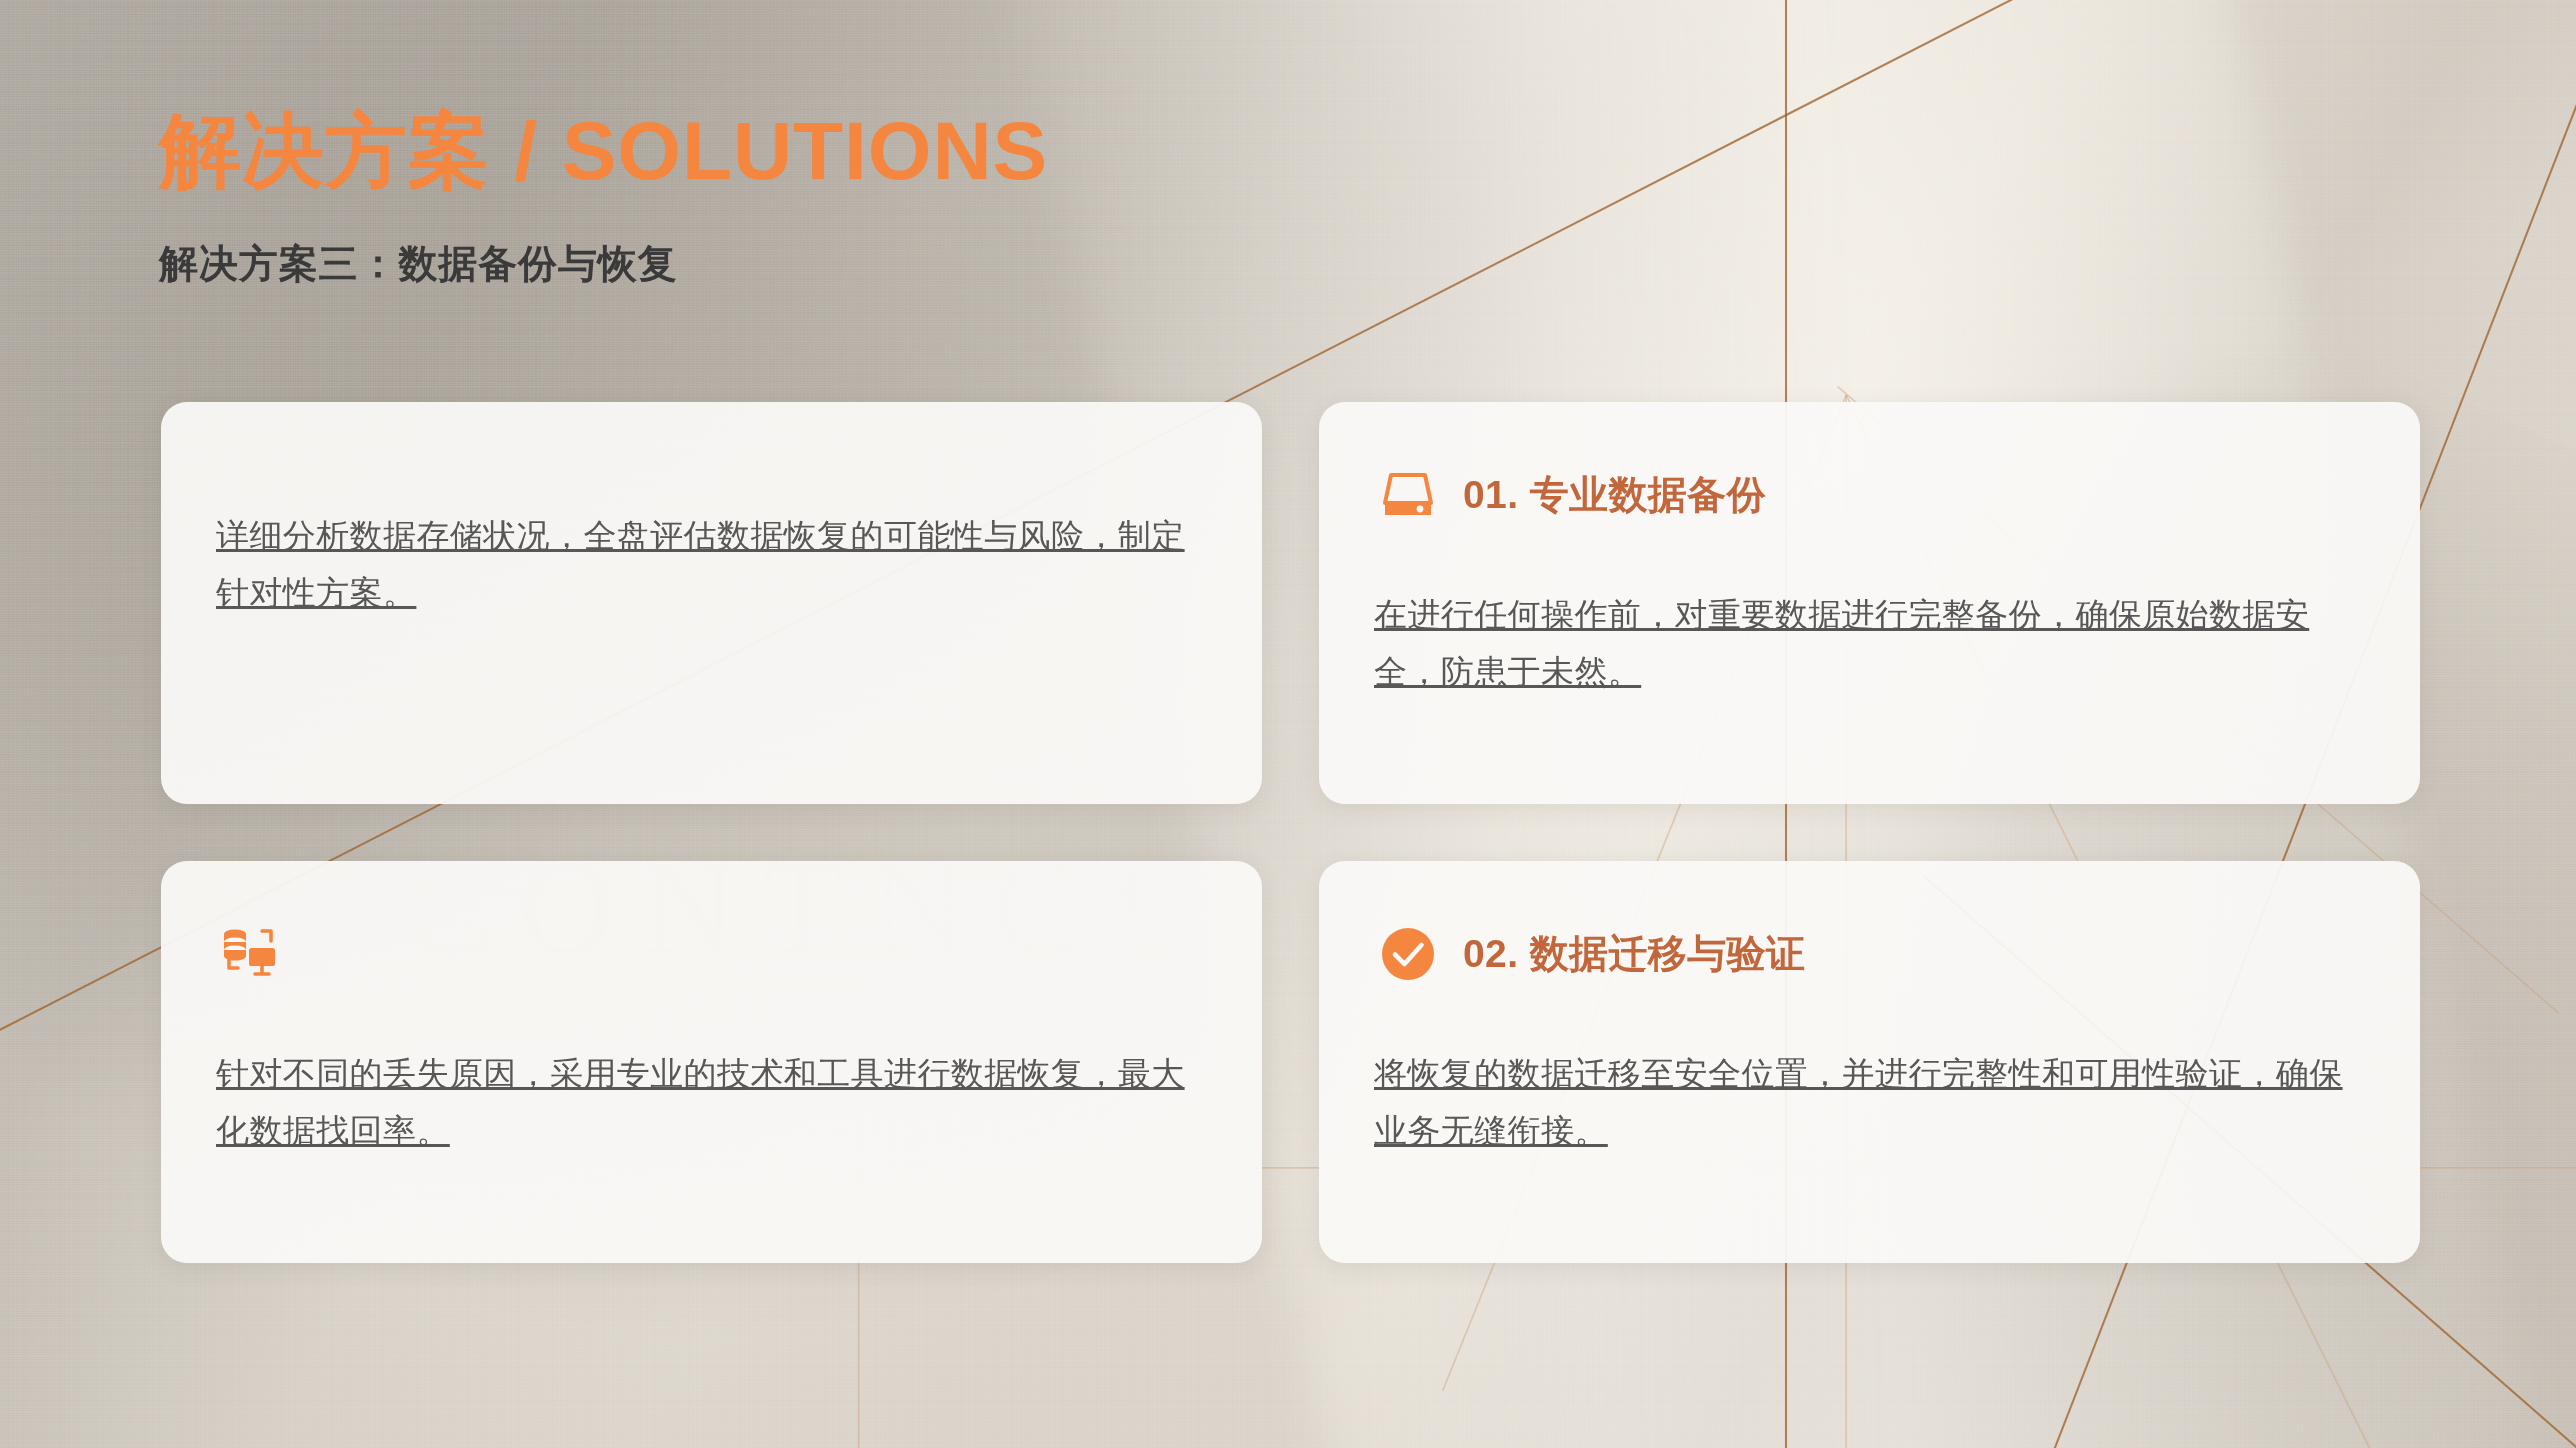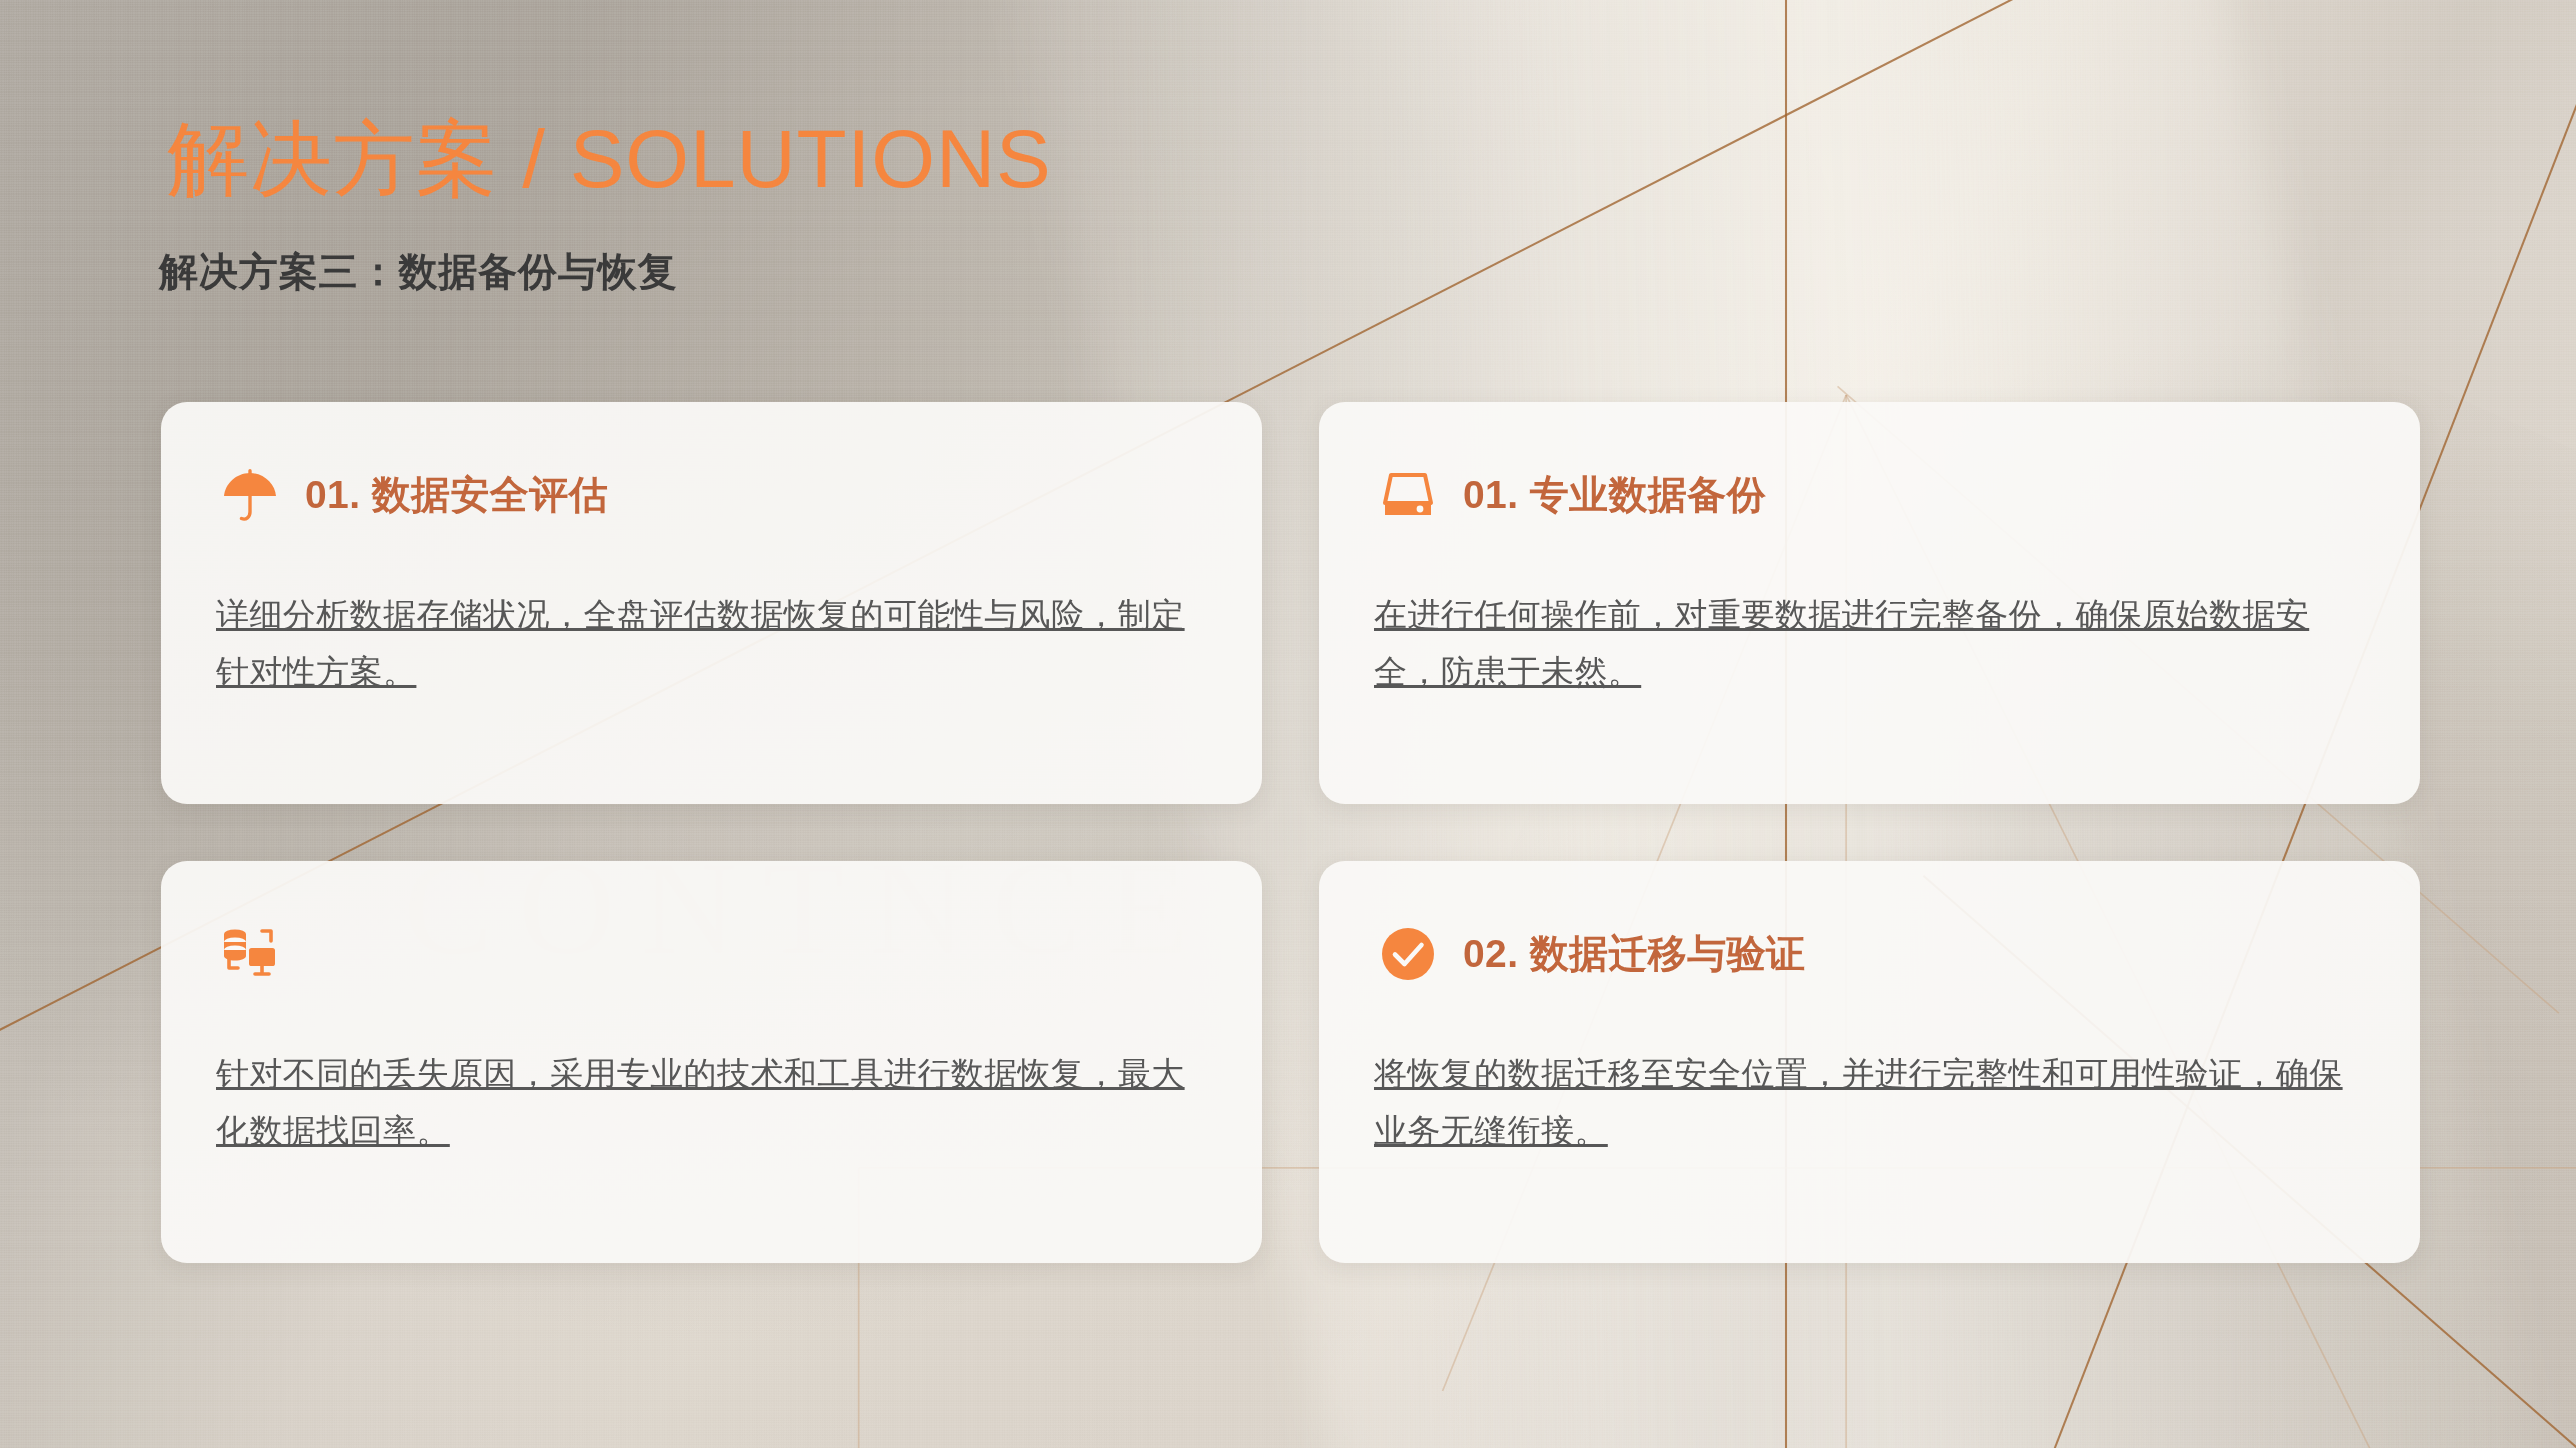--- a/index.html
+++ b/index.html
@@ -114,25 +114,25 @@
 
   
   .header {
     position: absolute;
     left: 159px;
     top: 103px;
     width: 1374px;
   }
   .title-main {
     font-size: 82px;
-    font-weight: 400;
+    font-weight: 700;
     color: #f5863f;
     letter-spacing: 0.9px;
     line-height: 1.16;
-    margin: 8px;
+    margin: 0;
     white-space: nowrap;
   }
   .title-sub {
     font-size: 39px;
     font-weight: 700;
     color: #3a3a3a;
     margin: 39px 0 0 0;
     letter-spacing: 0.9px;
     white-space: nowrap;
   }
@@ -227,30 +227,20 @@
   <div class="watermark">CONTNCE</div>
 
   <div class="header">
     <h1 class="title-main">解决方案 / SOLUTIONS</h1>
     <h2 class="title-sub">解决方案三：数据备份与恢复</h2>
   </div>
 
   <div class="cards">
 
     <div class="card">
-      <div class="card-head">
-        <span class="card-icon">
-          <svg width="64" height="64" viewBox="0 0 64 64" fill="none">
-            <path d="M32 10 C18 10 7 21 6 33 L58 33 C57 21 46 10 32 10 Z" fill="#F5863F"></path>
-            <rect x="30.3" y="6" width="3.4" height="7" rx="1.7" fill="#F5863F"></rect>
-            <path d="M32 33 L32 49 C32 54 28 57.5 23.5 55.5" stroke="#F5863F" stroke-width="3.4" stroke-linecap="round" fill="none"></path>
-          </svg>
-        </span>
-        <span class="card-title">01. 数据安全评估</span>
-      </div>
       <p class="card-body">详细分析数据存储状况，全盘评估数据恢复的可能性与风险，制定针对性方案。</p>
     </div>
 
     <div class="card">
       <div class="card-head">
         <span class="card-icon">
           <svg width="64" height="64" viewBox="0 0 64 64" fill="none">
             <path d="M15 12 L49 12 L55 40 L9 40 Z" stroke="#F5863F" stroke-width="4" stroke-linejoin="round" fill="none"></path>
             <path d="M9 40 L55 40 L55 52 L9 52 Z" fill="#F5863F"></path>
             <circle cx="44" cy="46" r="3.4" fill="#FAF9F7"></circle>

